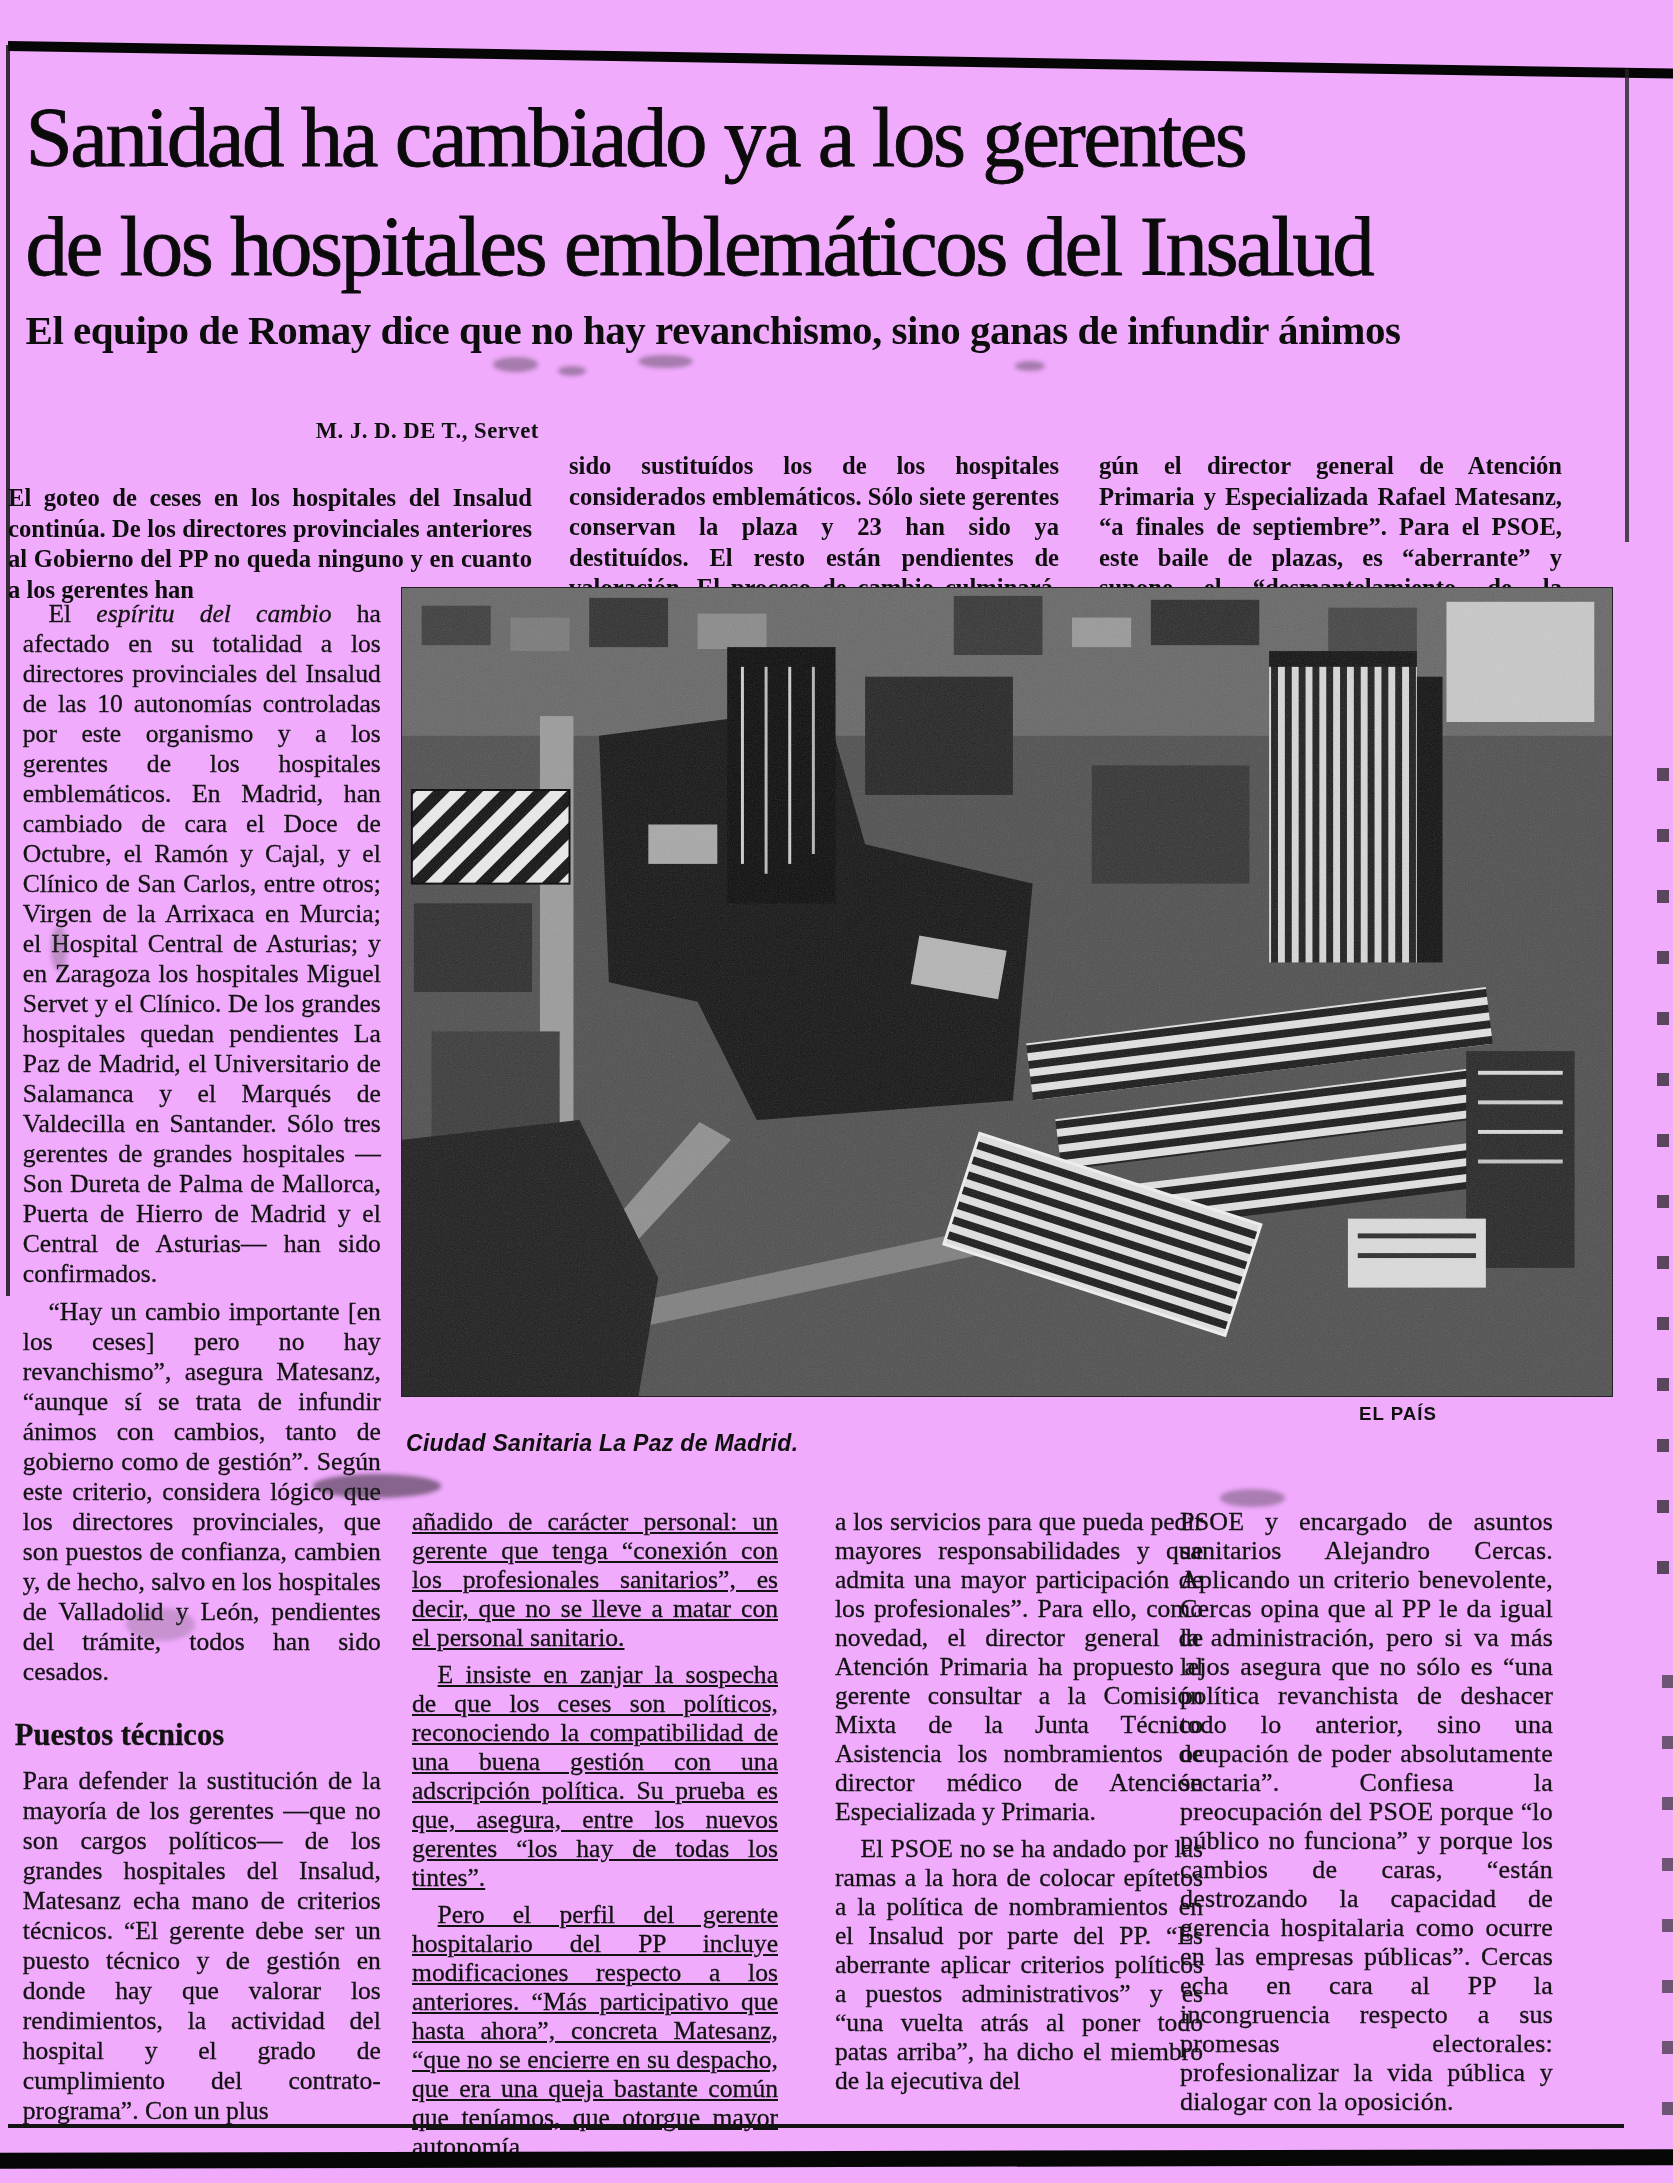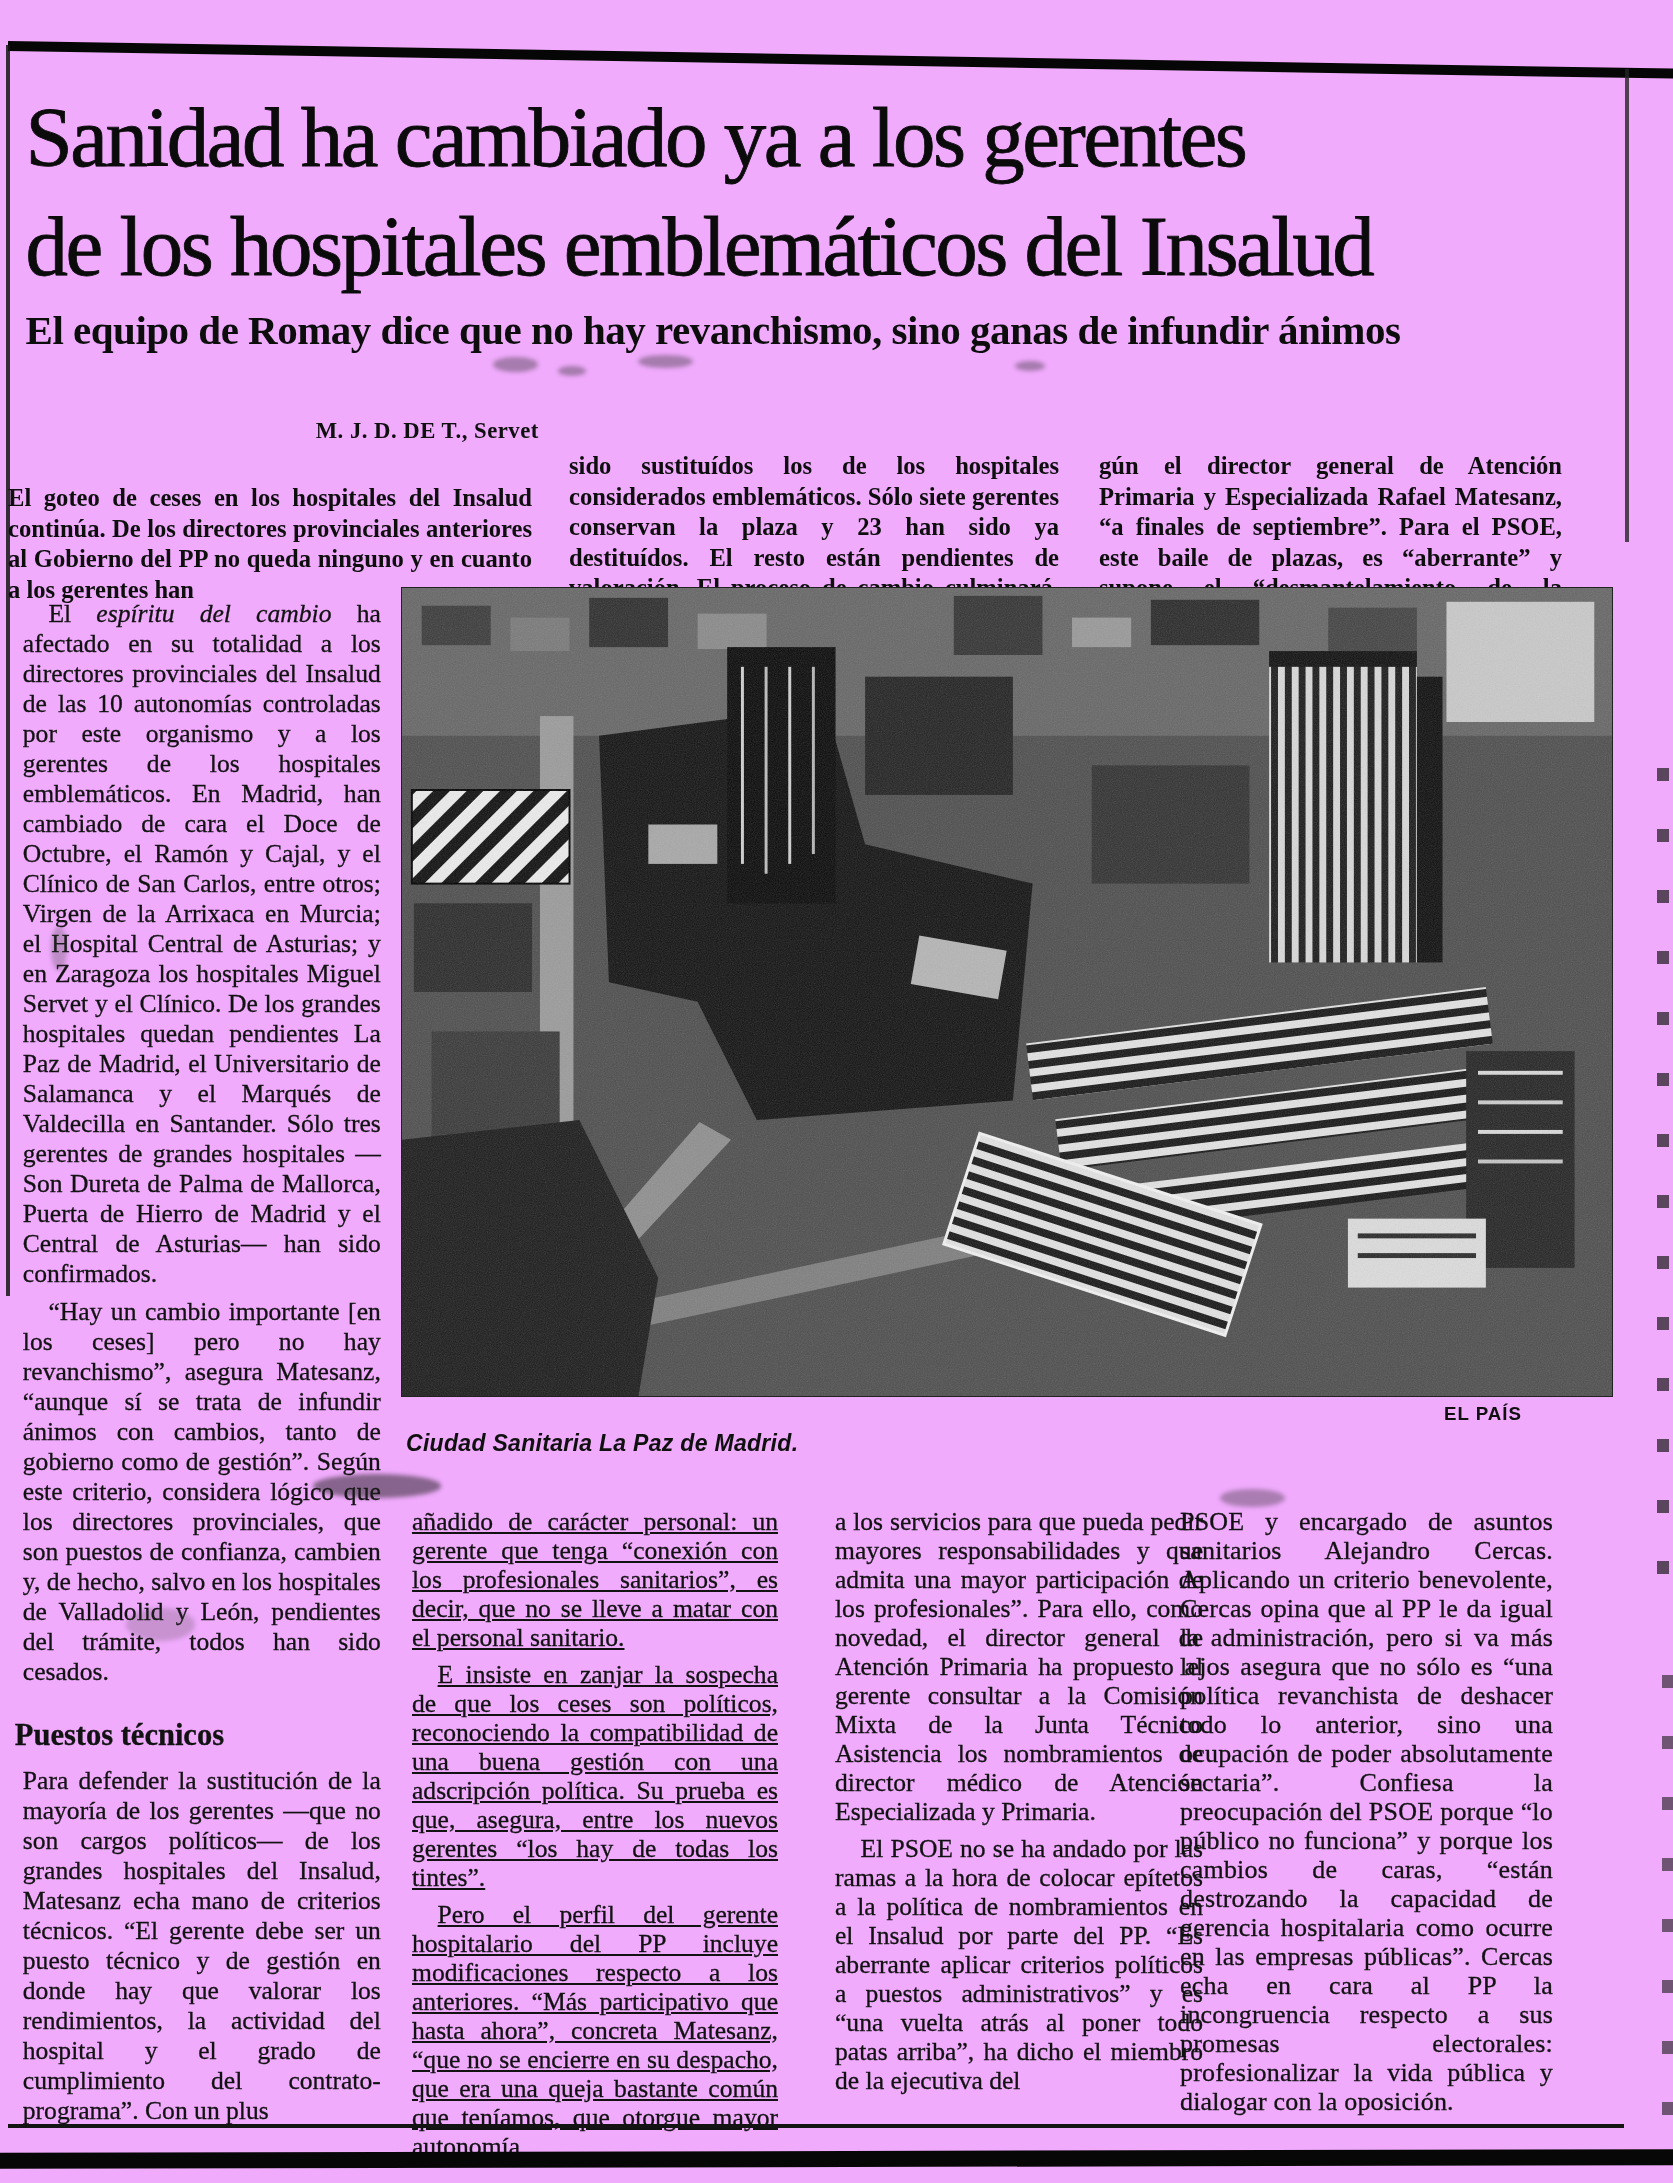--- a/index.html
+++ b/index.html
@@ -41,21 +41,21 @@
   .col1{left:14.8px;top:591px;width:374px;}
   .col2{left:404px;top:1499px;width:382px;line-height:29px;text-decoration:underline;}
   .col3{left:827px;top:1499px;width:384px;line-height:29px;}
   .col4{left:1172px;top:1499px;width:389px;font-size:26px;line-height:29px;letter-spacing:0.2px;}
   .subhead{font-size:30.5px;font-weight:700;margin:33px 0 15.8px 0;letter-spacing:0;}
   .ital{font-style:italic;}
   
   .photo{position:absolute;left:402px;top:588px;width:1210px;height:808px;
     background:#4a4a4a;outline:1px solid #222;overflow:hidden;}
   .photo svg{display:block;width:100%;height:100%;}
-  .photo-credit{position:absolute;left:1359px;top:1403px;width:248px;text-align:center;
+  .photo-credit{position:absolute;left:1359px;top:1403px;width:248px;text-align:left;
     font-family:"Liberation Sans","DejaVu Sans",sans-serif;font-weight:700;font-size:18.7px;letter-spacing:1px;}
   .photo-caption{position:absolute;left:406px;top:1430px;width:808px;
     font-family:"Liberation Sans","DejaVu Sans",sans-serif;font-weight:700;font-size:23px;letter-spacing:0.3px;font-style:italic;}
   
   .smudge{position:absolute;border-radius:50%;background:rgba(45,45,45,.38);filter:blur(2px);}
   .sm1{left:493px;top:357px;width:45px;height:14.8px;}
   .sm2{left:558px;top:366px;width:27.6px;height:9.9px;}
   .sm3{left:638px;top:355px;width:55px;height:12.8px;}
   .sm4{left:1015px;top:361px;width:29.6px;height:9.9px;}
   .sm5{left:313px;top:1474px;width:128px;height:23.6px;background:rgba(30,30,30,.5);}

